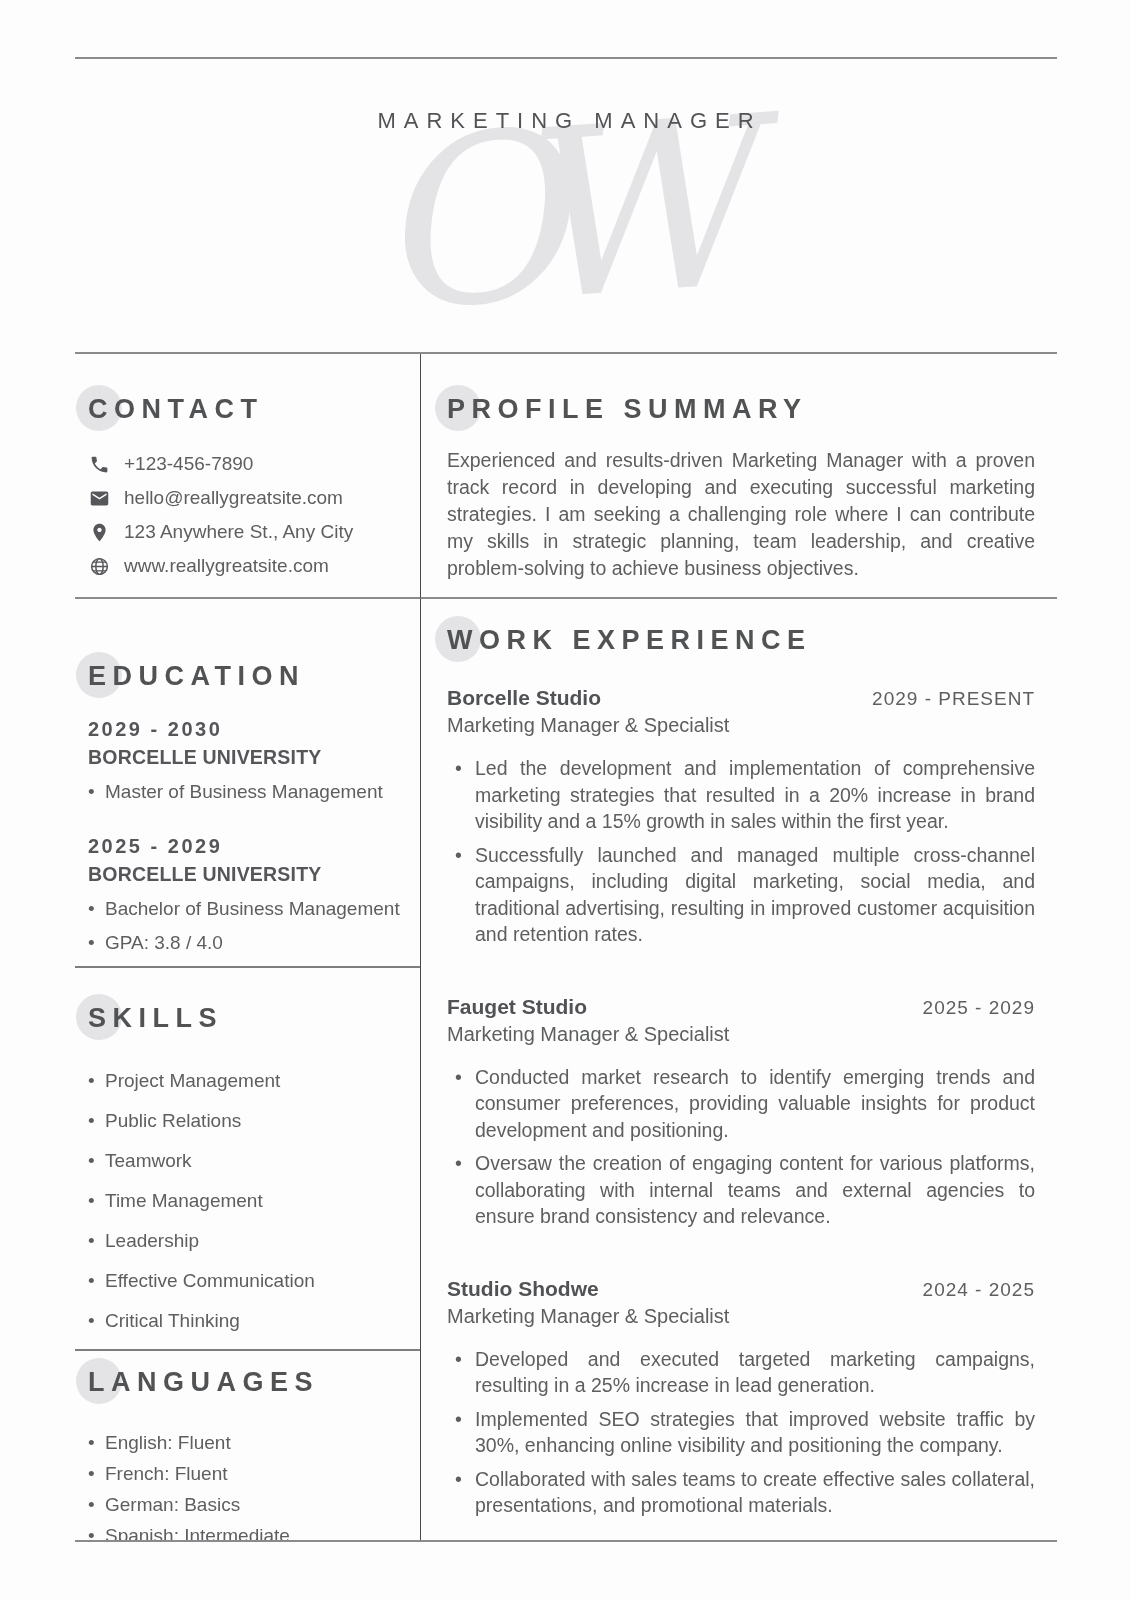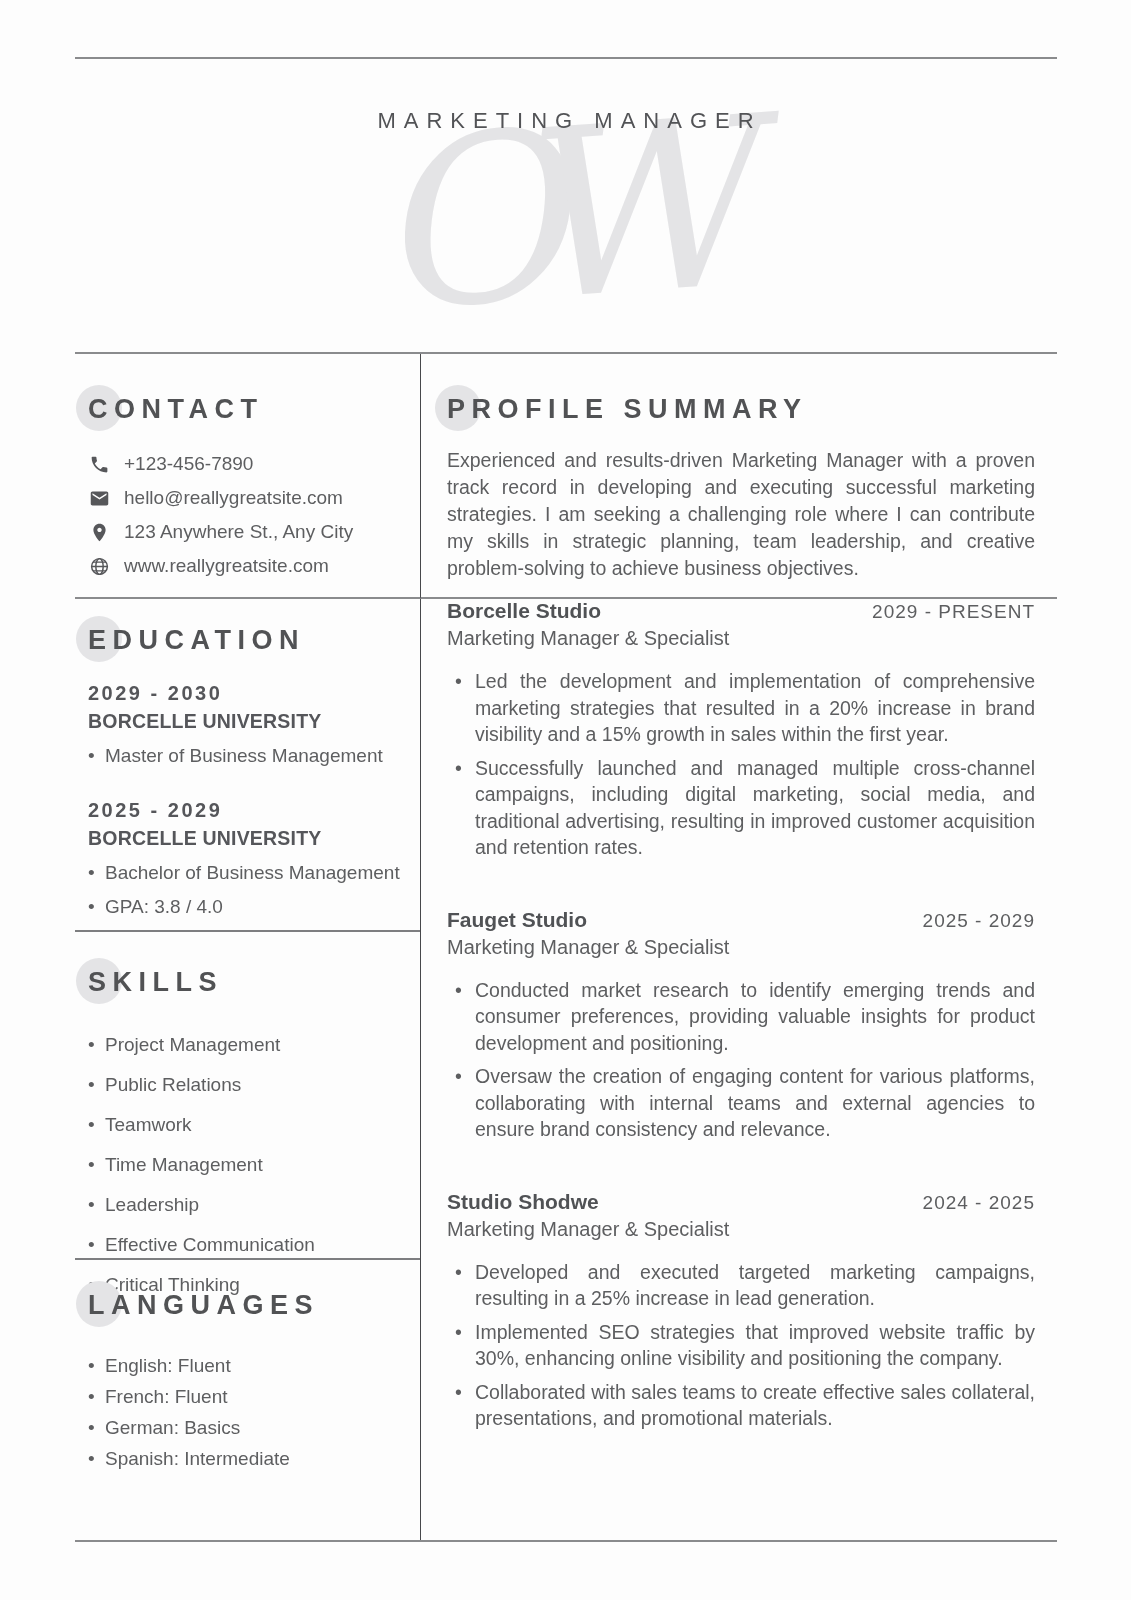--- a/index.html
+++ b/index.html
@@ -66,36 +66,36 @@
   .contact-row { display:flex; align-items:center; margin-bottom:12px; }
   .contact-row .ico { width:22px; height:22px; flex:0 0 22px; margin-right:14px; display:flex; align-items:center; justify-content:center; }
   .contact-row .ico svg { width:21px; height:21px; }
   .contact-row .txt { font-size:19px; color:#5d5e60; }
 
   
   .profile-head { margin-top:40px; margin-bottom:22px; }
   .profile-text { font-size:19.5px; line-height:27px; text-align:justify; color:#5d5e60; }
 
   
-  .edu-block { height:333px; border-bottom:2.5px solid #7d7e80; }
-  .skills-block { height:328px; border-bottom:2.5px solid #7d7e80; }
+  .edu-block { height:333px; border-bottom:2.5px solid #7d7e80;margin-top:36px; }
+  .skills-block { height:383px; border-bottom:2.5px solid #7d7e80; }
   .lang-block { }
 
   .edu-head { margin-top:26px; margin-bottom:26px; }
   .edu-years { font-size:20px; font-weight:700; letter-spacing:2.5px; color:#55565a; }
   .edu-school { font-size:19.5px; font-weight:700; letter-spacing:0.2px; color:#55565a; margin-top:5px; }
   .edu-entry + .edu-entry { margin-top:30px; }
 
   ul.dotlist { list-style:none; margin-top:10px; }
   ul.dotlist li { position:relative; padding-left:17px; font-size:19px; line-height:26px; margin-bottom:8px; color:#5d5e60; }
   ul.dotlist li::before { content:"•"; position:absolute; left:0; top:0; color:#5d5e60; }
 
   .skills-head { margin-top:35px; margin-bottom:24px; }
   ul.skills li { margin-bottom:14px; }
-  .lang-head { margin-top:30px; margin-bottom:22px; }
+  .lang-head { margin-top:16px; margin-bottom:22px; }
   ul.langs li { margin-bottom:5px; }
 
   
   .work-head { margin-top:26px; margin-bottom:30px; }
   .job-header { display:flex; justify-content:space-between; align-items:baseline;gap:46px; }
   .job-company { font-size:21px; font-weight:700; color:#505255; }
   .job-dates { font-size:19px; letter-spacing:1px; color:#5d5e60; }
   .job-role { font-size:20px; margin-top:4px; color:#5d5e60; }
   ul.jobdots { list-style:none; margin-top:18px; }
   ul.jobdots li { position:relative; padding-left:28px; font-size:19.5px; line-height:26.5px; margin-bottom:7px; text-align:justify; color:#5d5e60; }
@@ -199,20 +199,21 @@
           <li>English: Fluent</li>
           <li>French: Fluent</li>
           <li>German: Basics</li>
           <li>Spanish: Intermediate</li>
         </ul>
       </div>
 
     </div>
 
     <div class="cell right-pad">
+      <h2 class="sec work-head">WORK EXPERIENCE</h2>
 
       <div class="job">
         <div class="job-header">
           <span class="job-company">Borcelle Studio</span>
           <span class="job-dates">2029 - PRESENT</span>
         </div>
         <div class="job-role">Marketing Manager &amp; Specialist</div>
         <ul class="jobdots">
           <li>Led the development and implementation of comprehensive marketing strategies that resulted in a 20% increase in brand visibility and a 15% growth in sales within the first year.</li>
           <li>Successfully launched and managed multiple cross-channel campaigns, including digital marketing, social media, and traditional advertising, resulting in improved customer acquisition and retention rates.</li>

